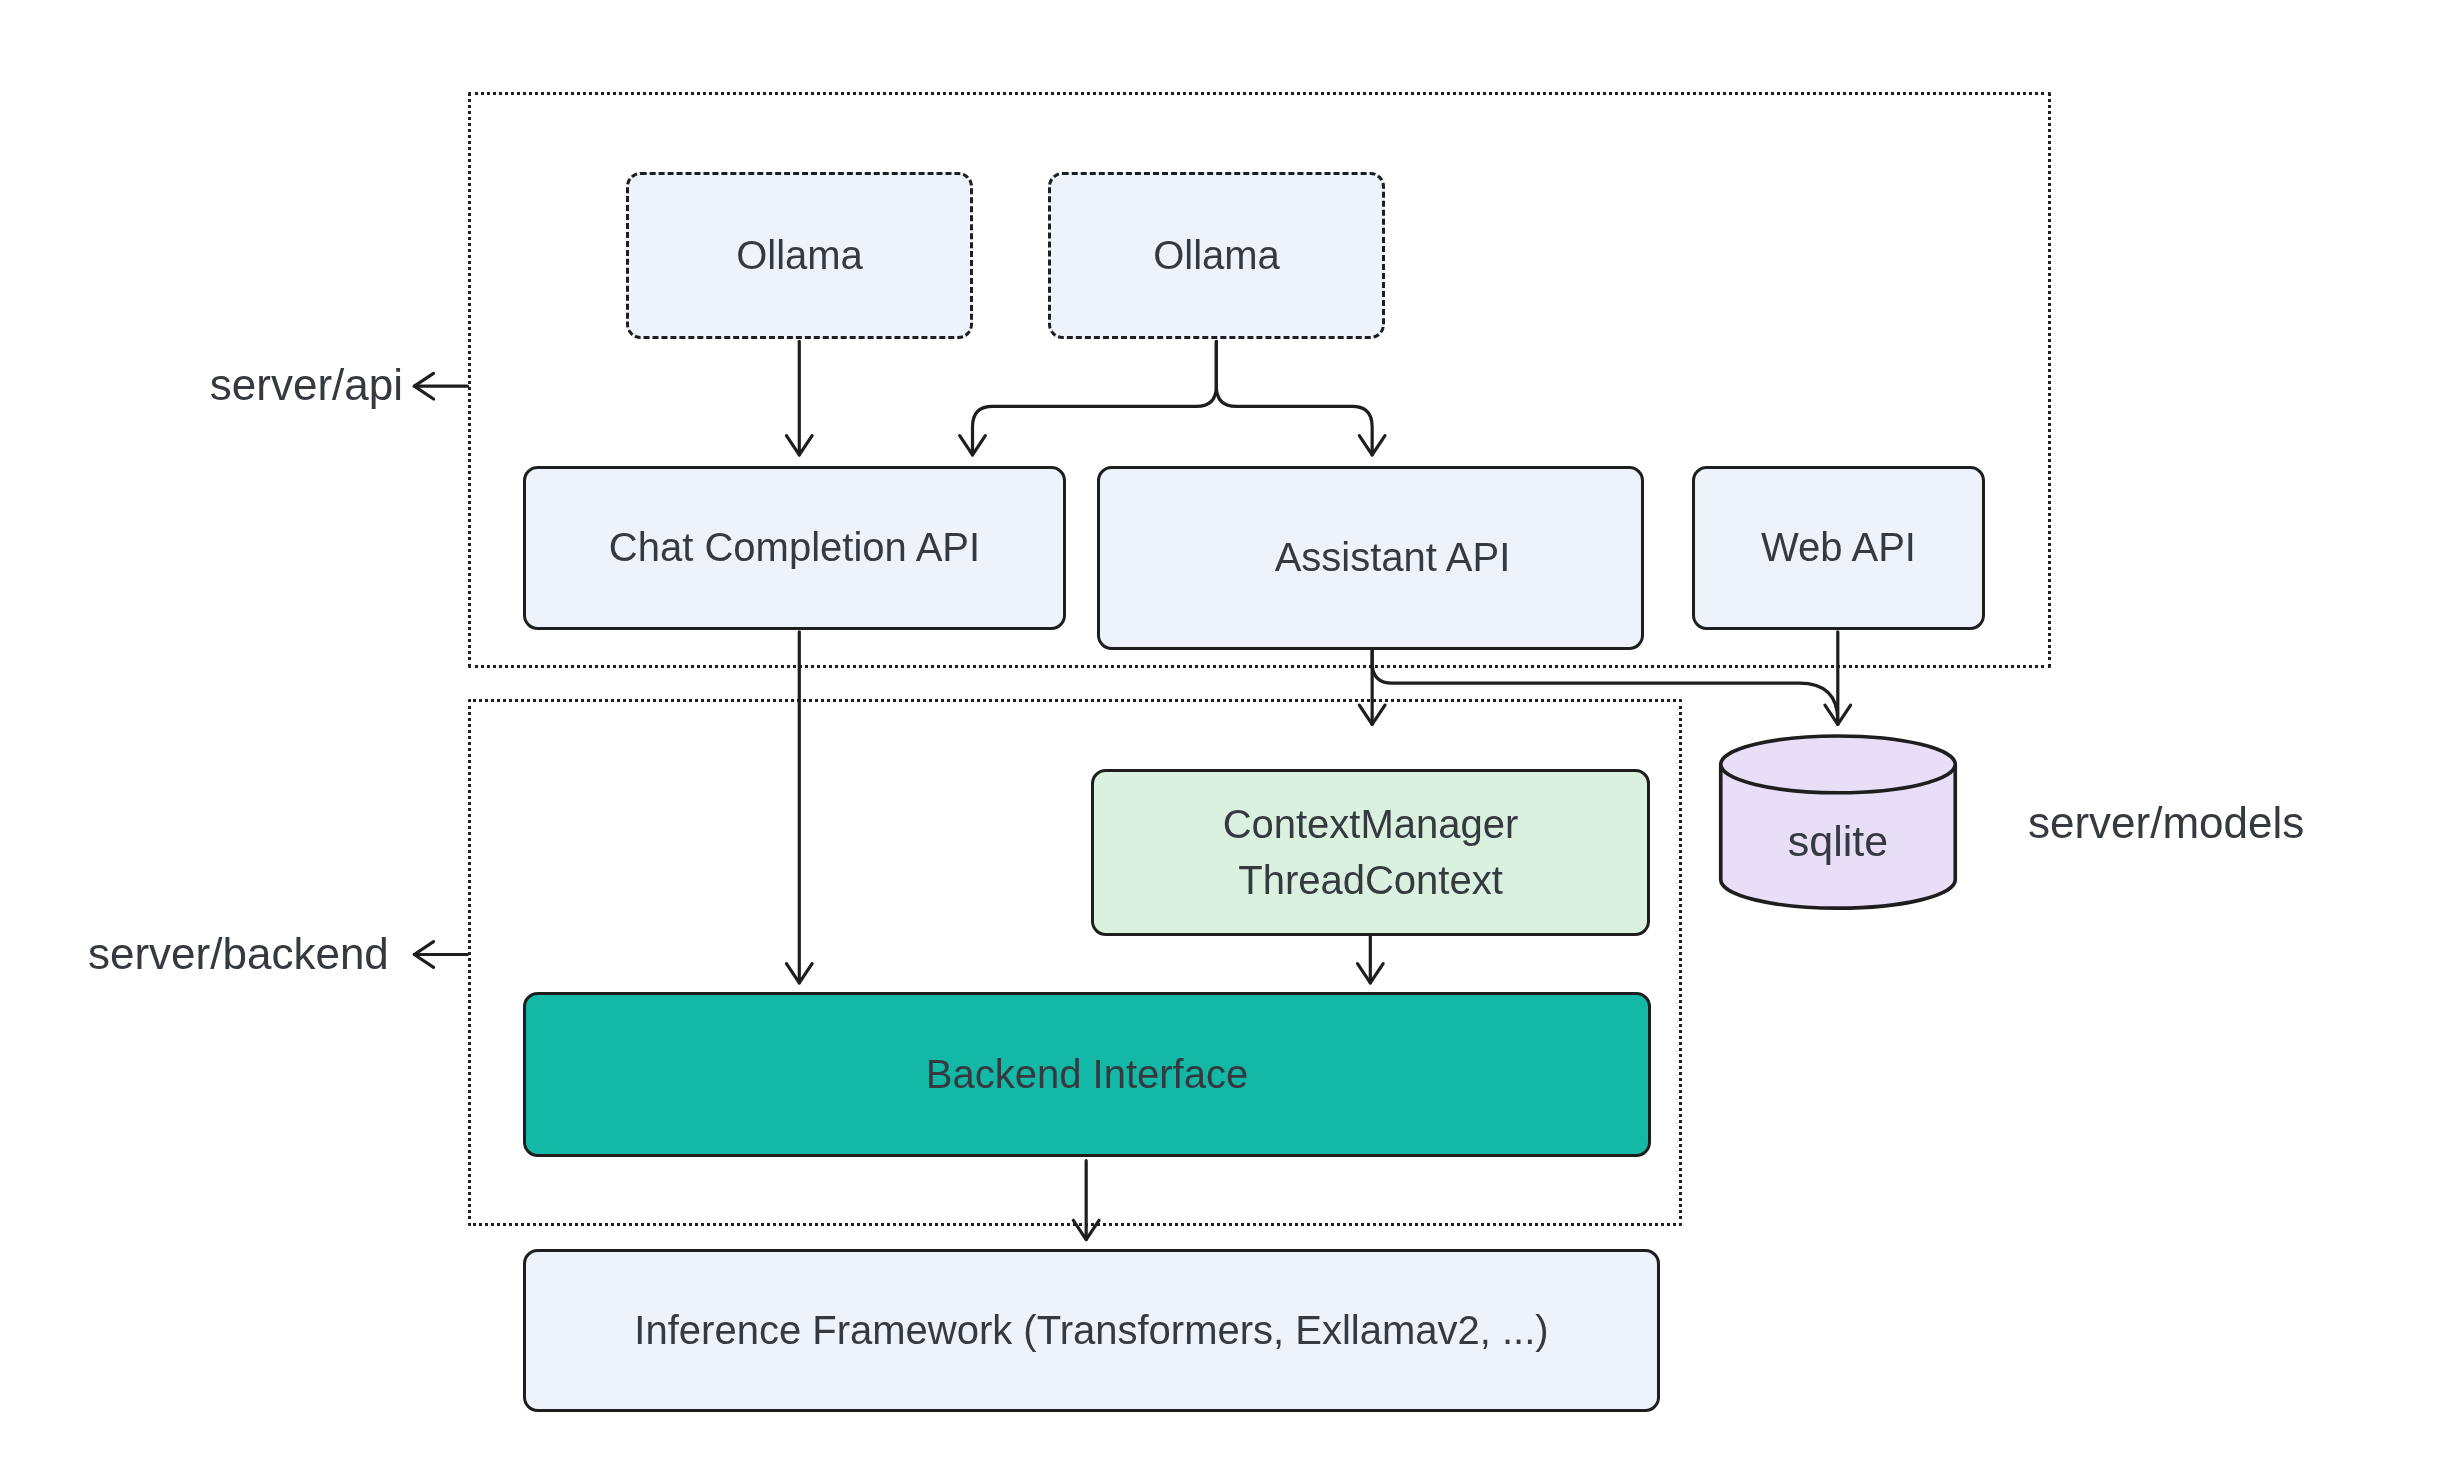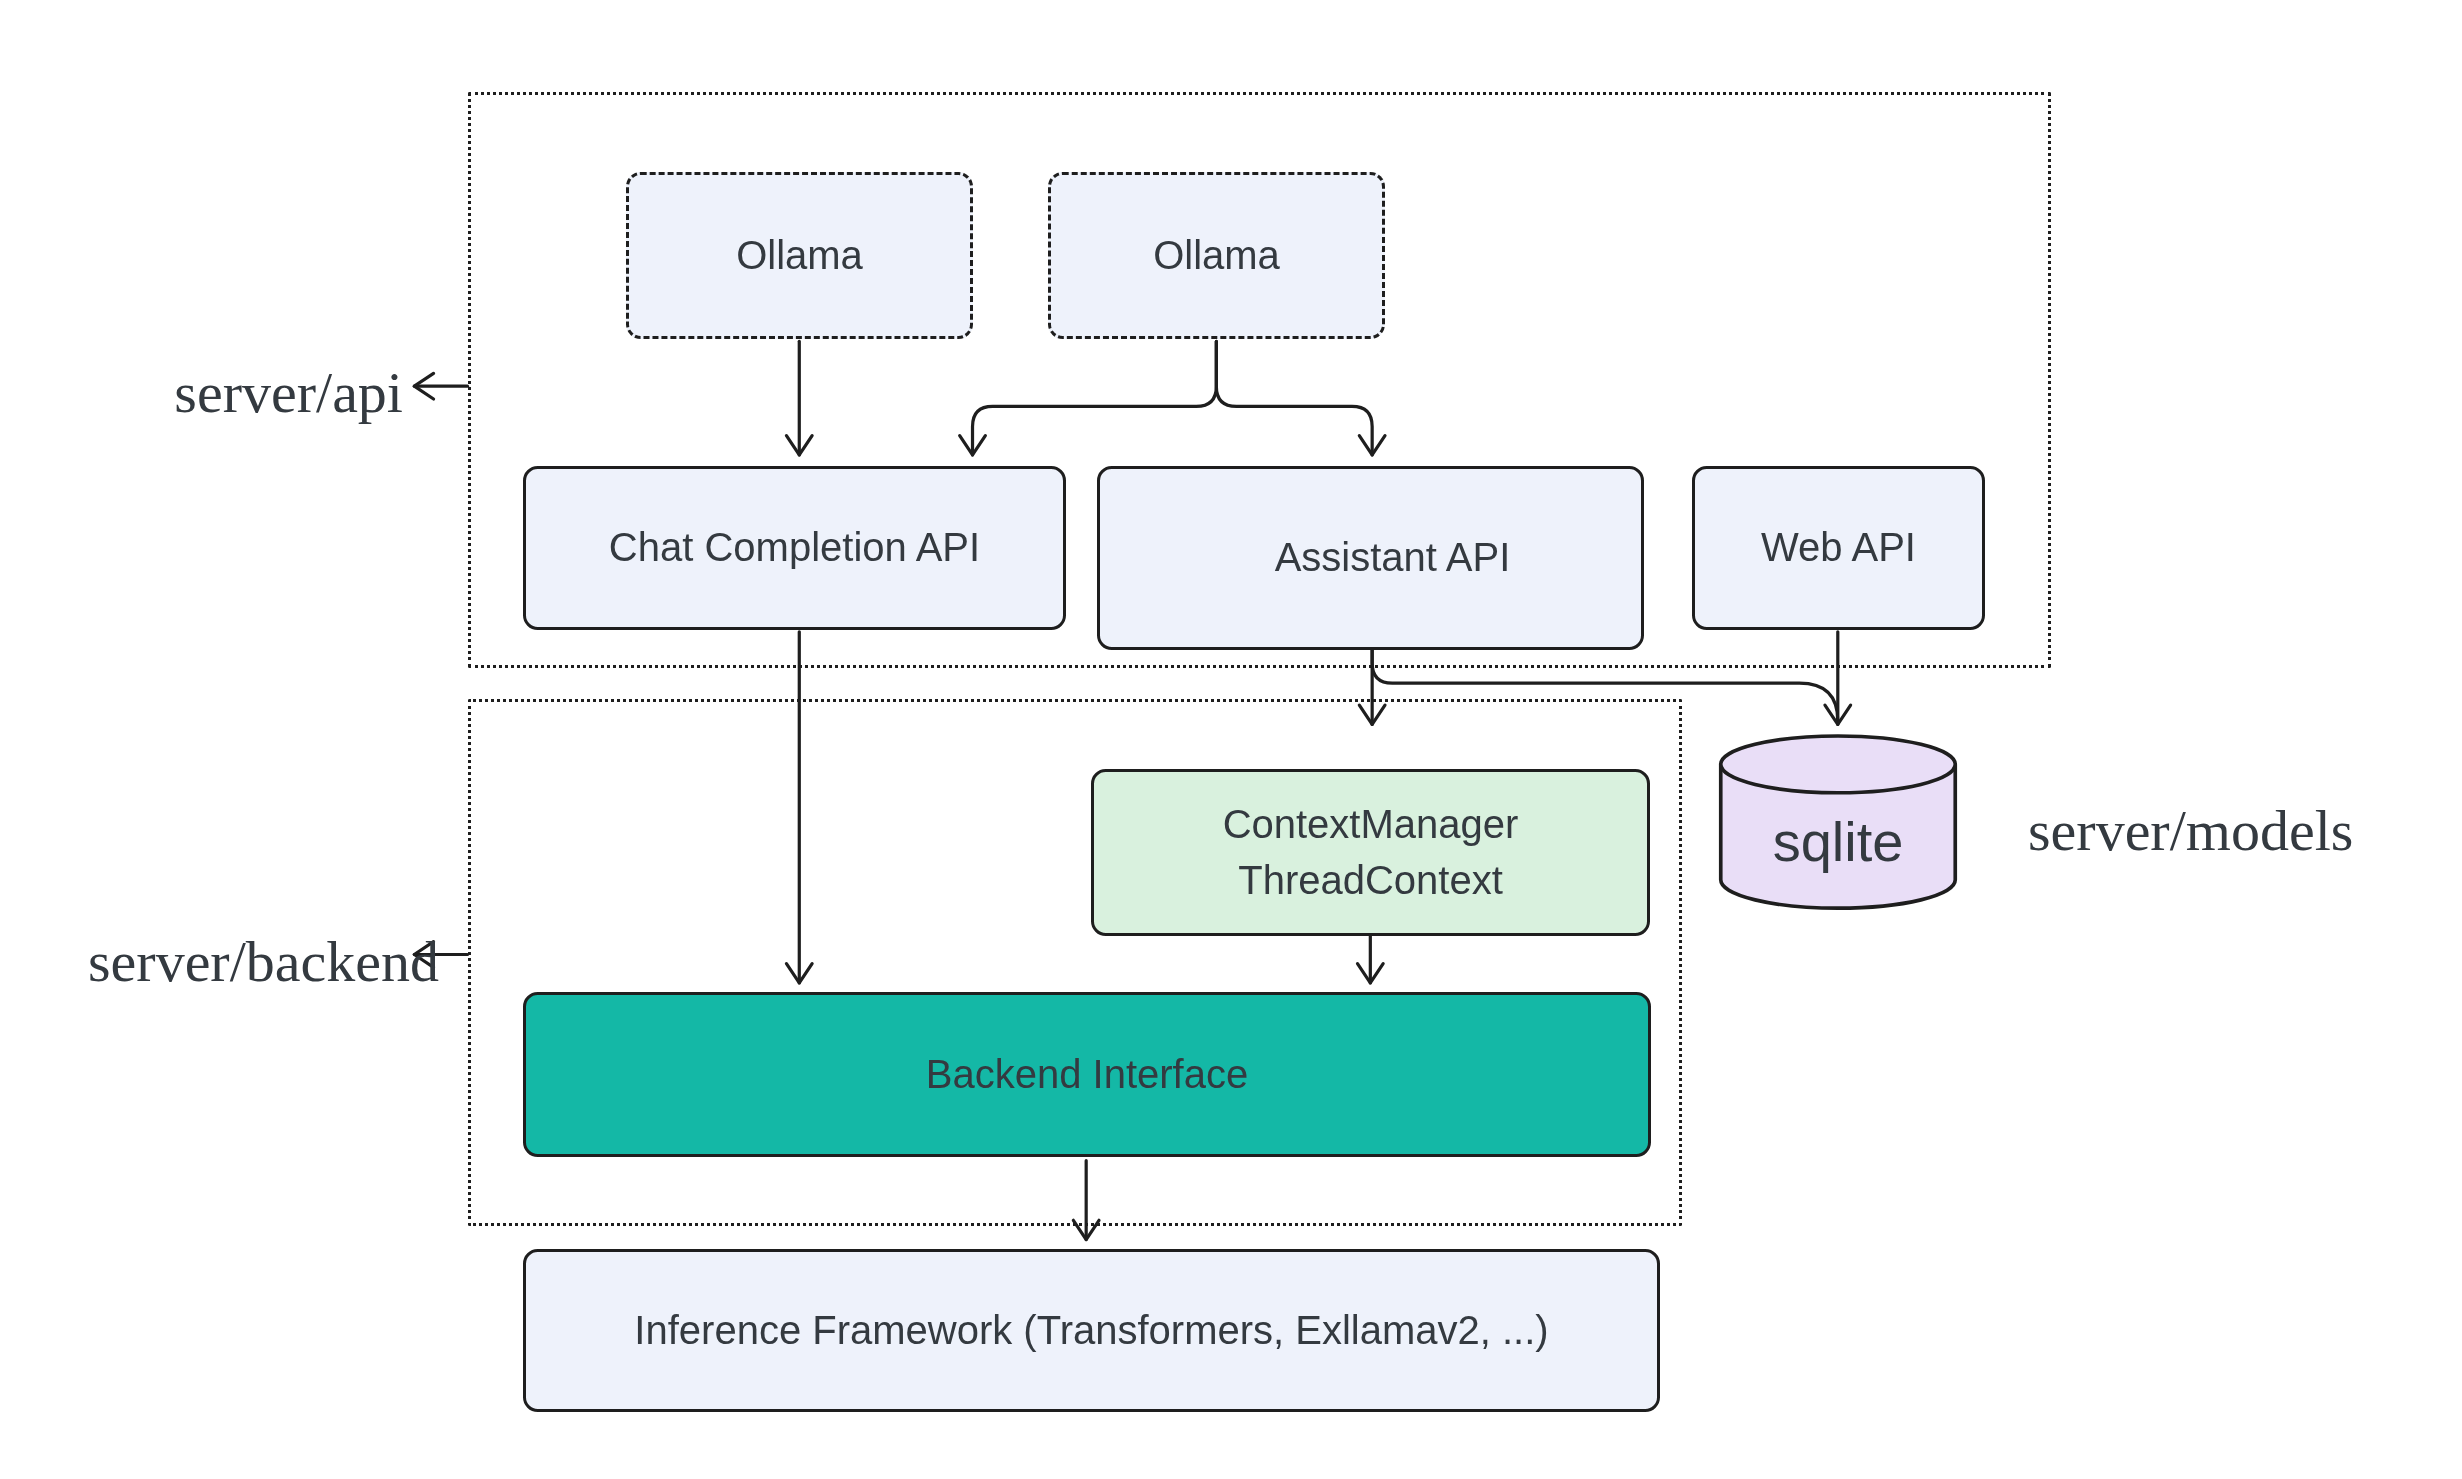--- a/index.html
+++ b/index.html
@@ -18,25 +18,24 @@
     position:absolute;
     border:3.7px dotted #1e1e1e;
     border-radius:1.8px;
     background:transparent;
   }
   .group-api{left:468px;top:92px;width:1577px;height:570px;}
   .group-backend{left:468px;top:699px;width:1208px;height:521px;}
 
   .group-label{
     position:absolute;
-    font-size:58px;
+    font-size:44px;
     line-height:1.1;
     color:#343a40;
     white-space:nowrap;
-    font-family:Liberation Serif, serif;
   }
   .label-api{left:128px;top:361px;width:275px;text-align:right;}
   .label-backend{left:88px;top:930px;width:330px;text-align:left;}
   .label-models{left:2028px;top:799px;width:385px;text-align:left;}
 
   .node{
     position:absolute;
     display:flex;align-items:center;justify-content:center;
     flex-direction:column;
     border:3.7px solid #1e1e1e;
@@ -63,21 +62,21 @@
   .n-inference{left:523px;top:1249px;width:1137px;height:163px;}
 
   .cylinder{
     position:absolute;
     left:1718px;top:733px;width:240px;height:180px;
   }
   .cylinder svg{position:absolute;left:0;top:0;}
   .cylinder .cyl-label{
     position:absolute;left:0;top:53px;width:240px;height:110px;
     display:flex;align-items:center;justify-content:center;
-    font-size:56px;color:#343a40;
+    font-size:43px;color:#343a40;
   }
 </style>
 </head>
 <body>
 
 <div class="canvas">
 
   <div class="group group-api"></div>
   <div class="group group-backend"></div>
 

